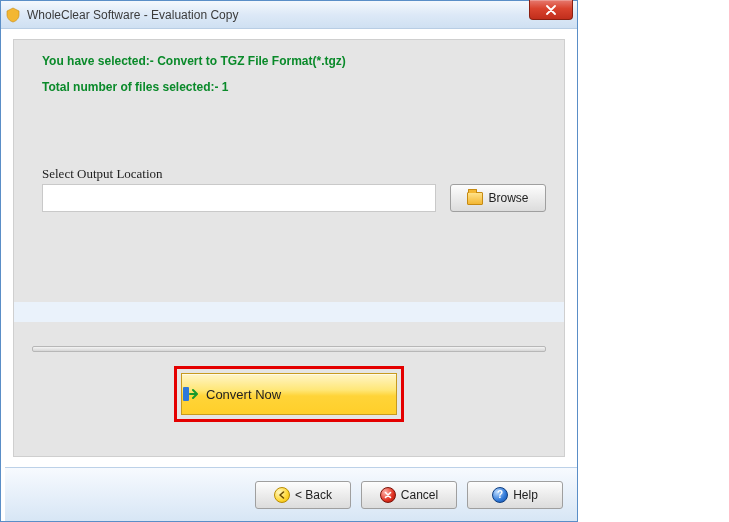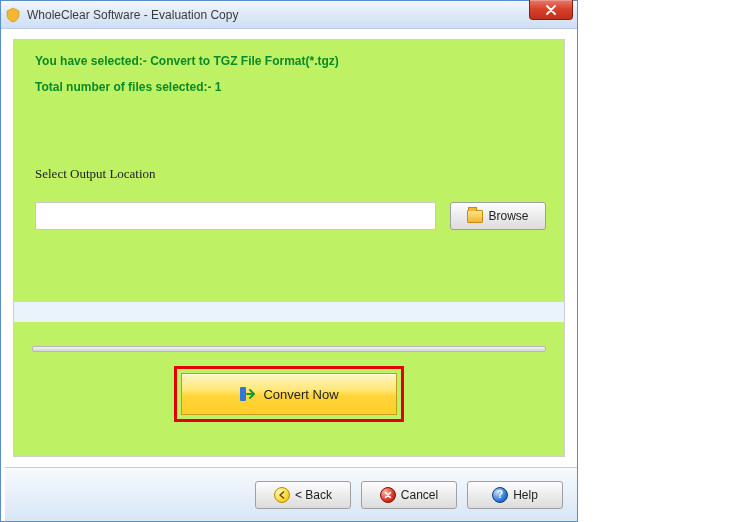--- a/index.html
+++ b/index.html
@@ -52,36 +52,36 @@
       color: #fff;
       box-shadow: inset 0 1px 0 rgba(255,255,255,0.25);
       cursor: pointer;
     }
     .content {
       padding: 10px 12px 0 12px;
     }
     .panel {
       border: 1px solid #cfcfcf;
       height: 418px;
-      background: #bef264;
-      padding: 14px 18px 10px 21px;
+      background: #e5e5e5;
+      padding: 14px 18px 10px 28px;
       position: relative;
     }
     .info-line {
       color: #0a8a2a;
       font-weight: bold;
       font-size: 12px;
       margin-bottom: 12px;
     }
     .output-label {
       font-family: Georgia, "Times New Roman", serif;
       font-size: 13px;
       color: #222;
       margin-top: 72px;
-      margin-bottom: 20px;
+      margin-bottom: 2px;
     }
     .output-row {
       display: flex;
       gap: 14px;
       align-items: stretch;
     }
     .output-input {
       flex: 1;
       height: 28px;
       border: 1px solid #c9c9c9;
@@ -145,21 +145,20 @@
       border: 3px solid #e40000;
       padding: 4px;
     }
     .convert-btn {
       width: 216px;
       height: 42px;
       border: 1px solid #c79a1e;
       background: linear-gradient(to bottom, #fff5c8 0%, #ffe777 40%, #ffd438 55%, #ffcf2a 100%);
       display: flex;
       align-items: center;
-      justify-content: center;
       gap: 8px;
       font-size: 13px;
       color: #222;
       cursor: pointer;
       box-shadow: inset 0 1px 0 rgba(255,255,255,0.6);
     }
     .convert-icon {
       width: 16px; height: 16px;
       display: inline-flex; align-items: center; justify-content: center;
     }

